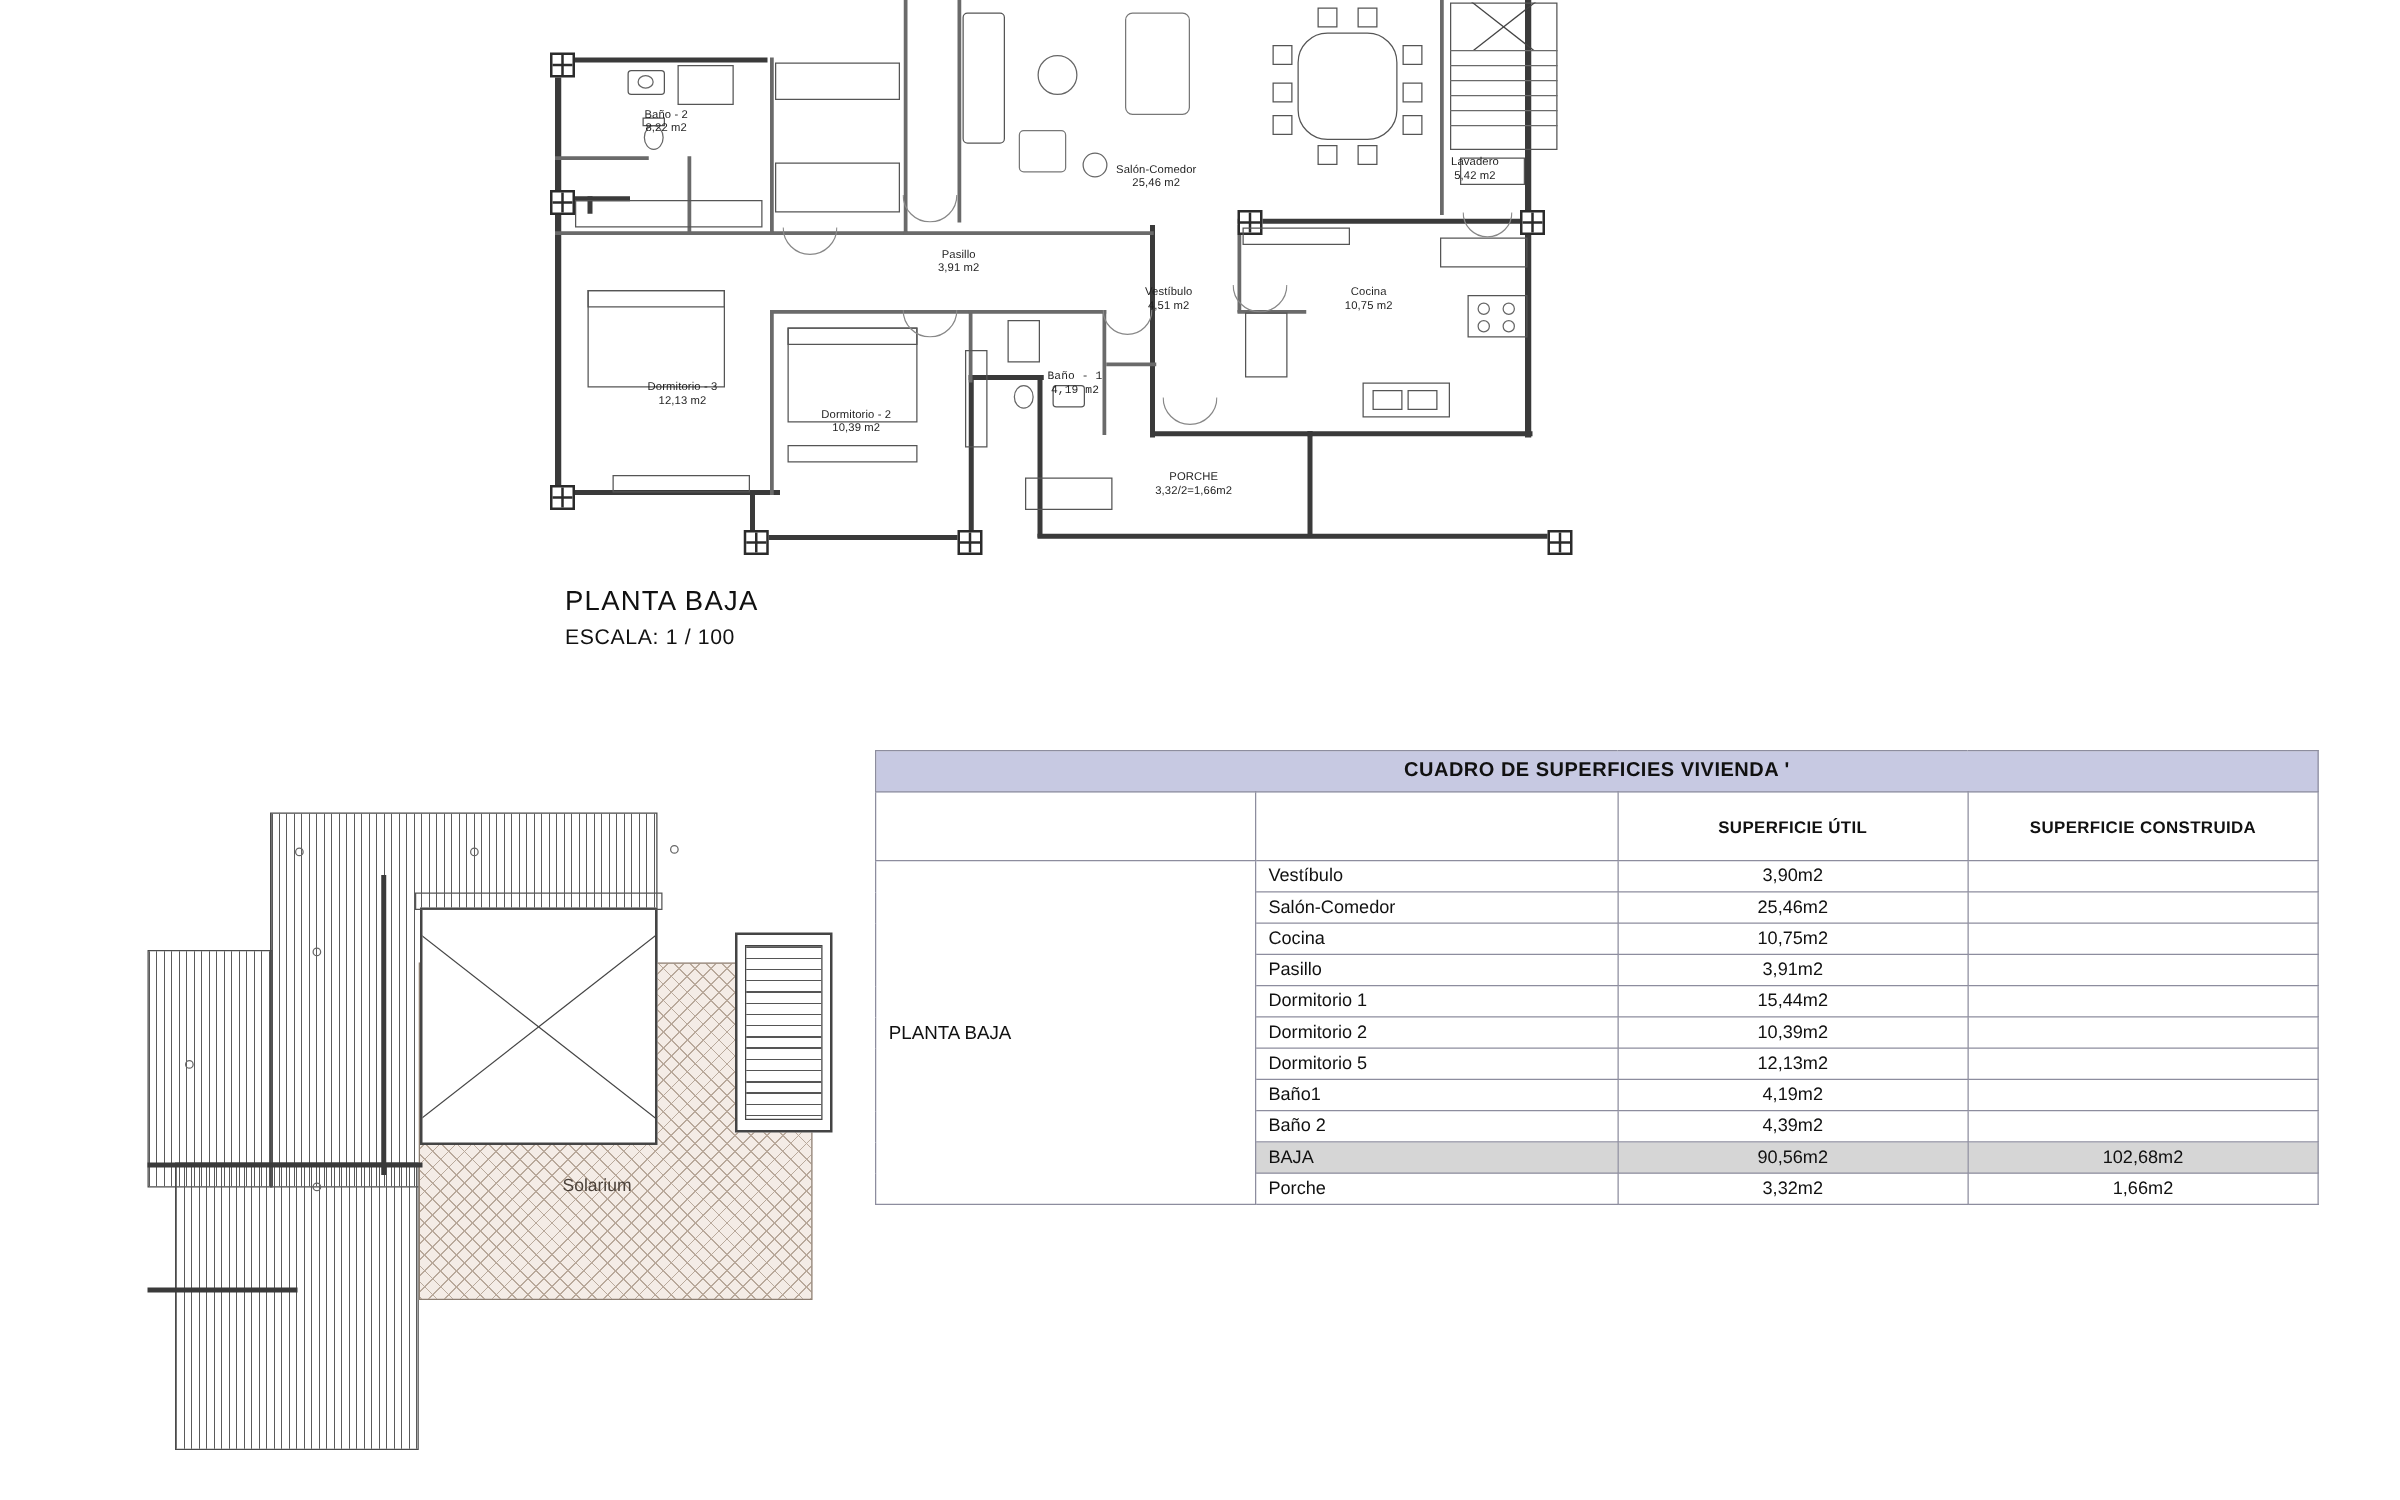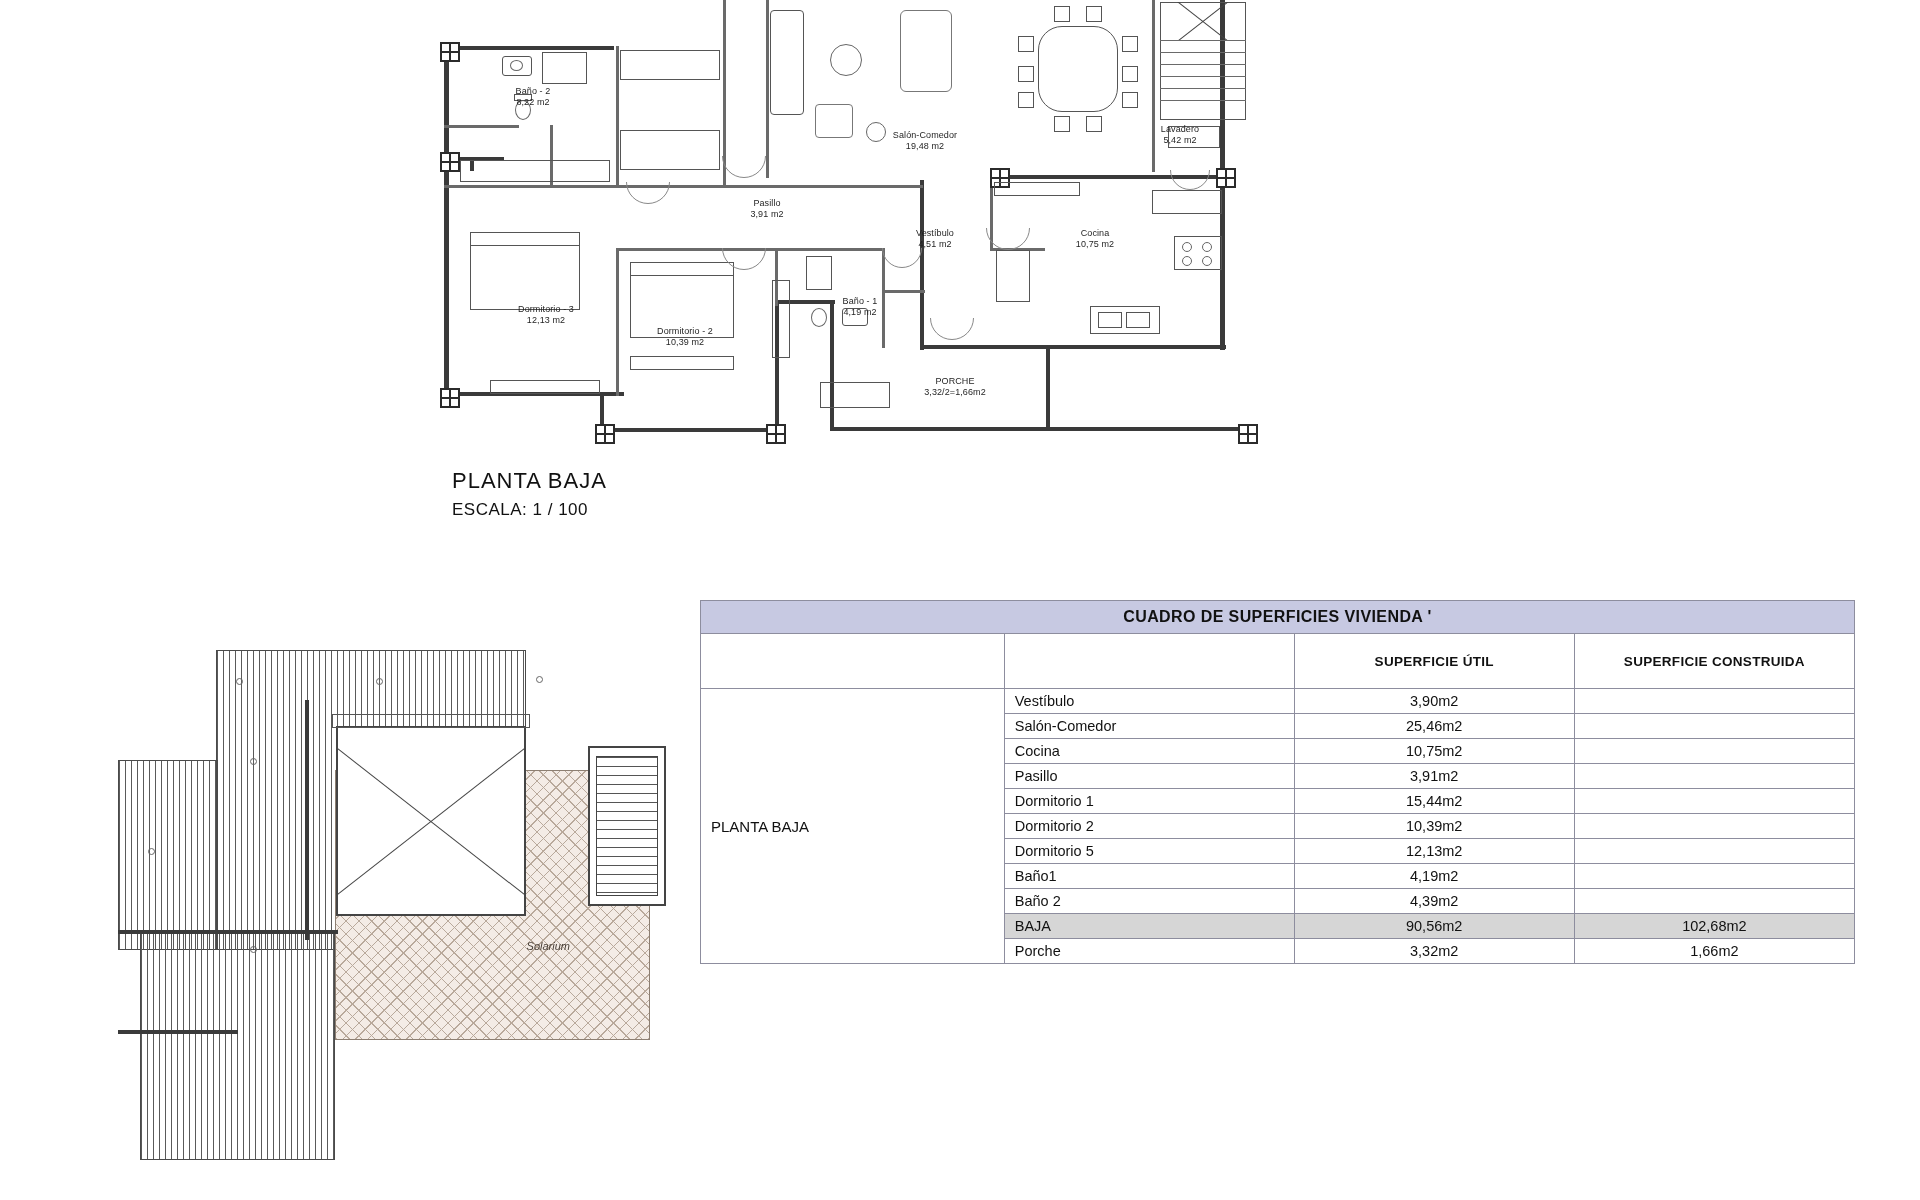--- a/index.html
+++ b/index.html
@@ -175,25 +175,24 @@
     left: -15%;
     top: 50%;
     width: 130%;
     height: 1px;
     background: #444;
   }
   .roof-x::before { transform: rotate(38deg); }
   .roof-x::after  { transform: rotate(-38deg); }
   .roof-label {
     position: absolute;
-    font-size: 11px;
-    text-align: right;
+    font-size: 14px;
+    text-align: left;
     color: #4a4038;
     white-space: nowrap;
-    font-style: italic;
   }
   .stair-cell {
     position: absolute;
     border: 1px solid #444;
     box-sizing: border-box;
     background-image: repeating-linear-gradient(180deg, #555 0px, #555 1px, transparent 1px, transparent 9px);
   }
 </style>
 </head>
 <body>
@@ -317,21 +316,21 @@
   <div class="door-arc" style="left:500px; top:296px; width:44px; height:44px;"></div>
   <div class="door-arc" style="left:556px; top:206px; width:44px; height:44px;"></div>
   <div class="door-arc" style="left:740px; top:150px; width:40px; height:40px;"></div>
 
   <div class="room-label" style="left:58px; top:86px; width:90px;">
     <span>Baño - 2</span>
     <span class="area">8,22 m2</span>
   </div>
   <div class="room-label" style="left:430px; top:130px; width:130px;">
     <span>Salón-Comedor</span>
-    <span class="area">19,48 m2</span>
+    <span class="area">25,46 m2</span>
   </div>
   <div class="room-label" style="left:700px; top:124px; width:100px;">
     <span>Lavadero</span>
     <span class="area">5,42 m2</span>
   </div>
   <div class="room-label" style="left:292px; top:198px; width:90px;">
     <span>Pasillo</span>
     <span class="area">3,91 m2</span>
   </div>
   <div class="room-label" style="left:460px; top:228px; width:90px;">
@@ -343,21 +342,21 @@
     <span class="area">10,75 m2</span>
   </div>
   <div class="room-label" style="left:56px; top:304px; width:120px;">
     <span>Dormitorio - 3</span>
     <span class="area">12,13 m2</span>
   </div>
   <div class="room-label" style="left:195px; top:326px; width:120px;">
     <span>Dormitorio - 2</span>
     <span class="area">10,39 m2</span>
   </div>
-  <div class="room-label" style="left:385px; top:296px; width:90px;">
+  <div class="room-label" style="left:385px; top:296px; width:90px;font-family:Liberation Mono, monospace;">
     <span>Baño - 1</span>
     <span class="area">4,19 m2</span>
   </div>
   <div class="room-label" style="left:470px; top:376px; width:110px;">
     <span>PORCHE</span>
     <span class="area">3,32/2=1,66m2</span>
   </div>
 </div>
 
 <div class="plan-title" style="left:452px; top:468px;">PLANTA BAJA</div>

